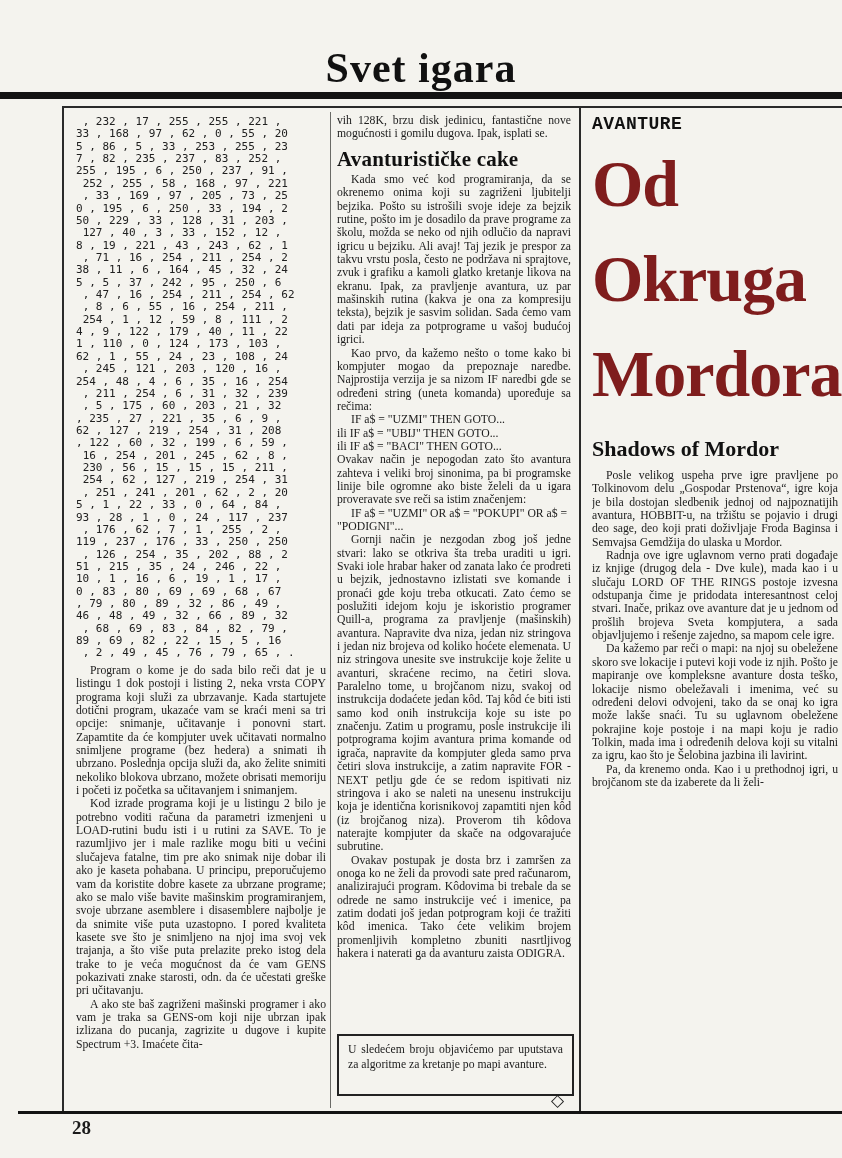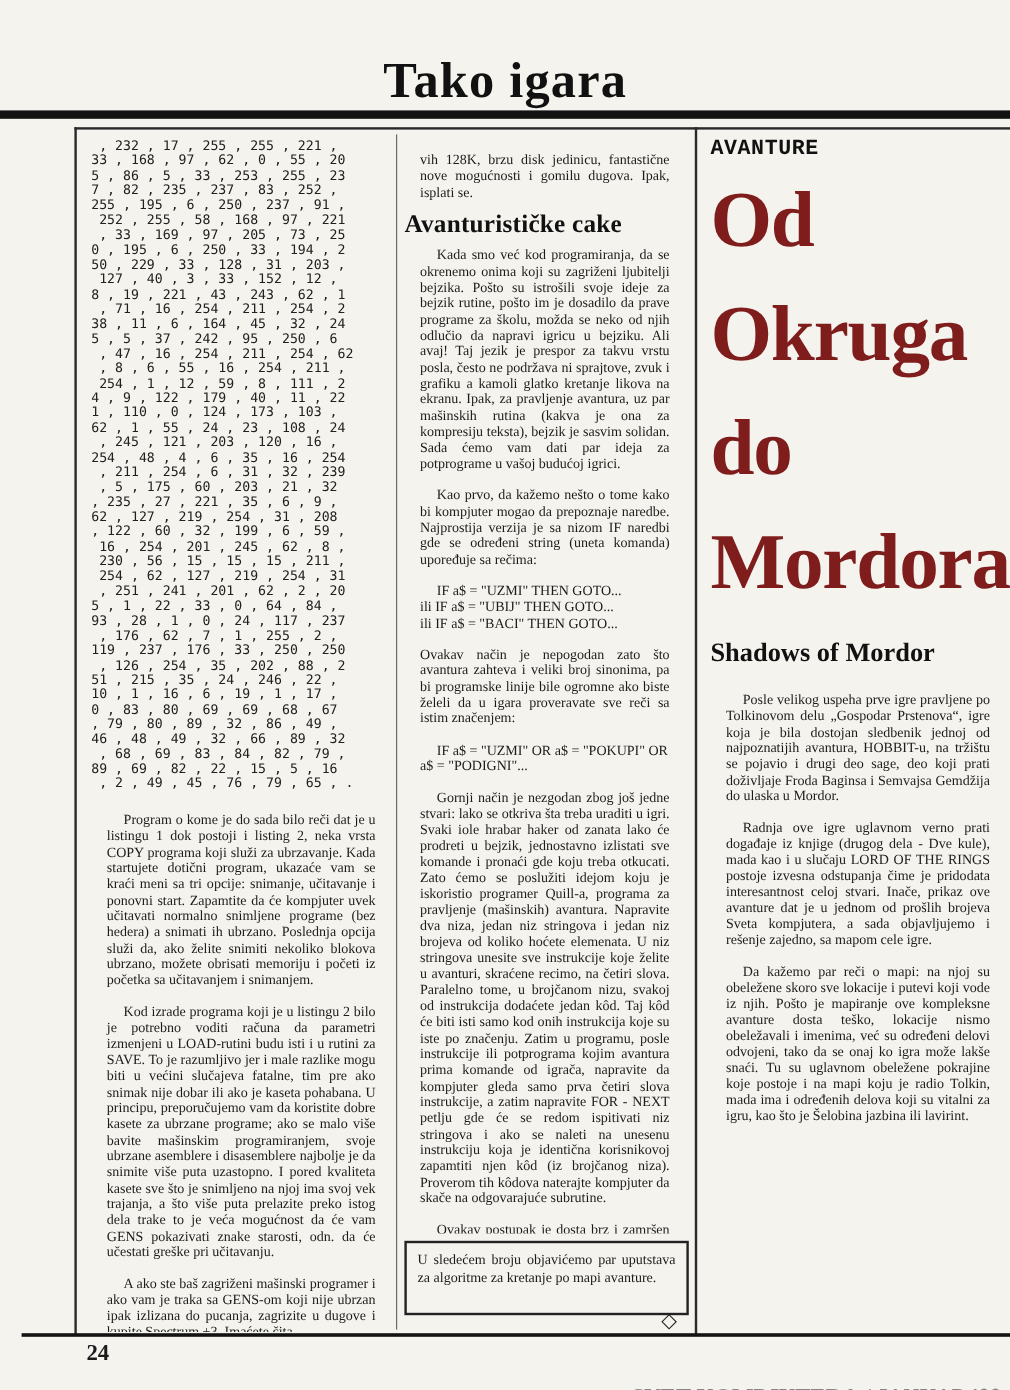--- a/index.html
+++ b/index.html
@@ -28,21 +28,21 @@
   .colrule-1{position:absolute;left:330px;top:112px;width:1px;height:996px;background:#6a6a66;}
   .colrule-2{position:absolute;left:579px;top:106px;width:2px;height:1006px;background:#2a2a2a;}
 
   .listing{
     position:absolute;left:76px;top:116px;width:252px;height:546px;
     font-family:"DejaVu Sans Mono", monospace;
     font-size:11px;line-height:12.36px;
     white-space:pre-wrap;color:#202020;overflow:hidden;
   }
   .body-text{font-size:11.7px;line-height:13.35px;text-align:justify;}
-  .body-text p{margin:13px;text-indent:14px;}
+  .body-text p{margin:0;text-indent:14px;}
   .body-text p.noindent{text-indent:0;}
   .left-text{position:absolute;left:76px;top:664px;width:250px;height:446px;overflow:hidden;}
   .mid-col{position:absolute;left:337px;top:114px;width:234px;height:914px;overflow:hidden;}
   .mid-heading{
     font-size:21px;font-weight:bold;margin:12px 0 7px 0;
     letter-spacing:0.2px;text-align:left;color:#111;
   }
   .codeblock{white-space:pre-line;text-align:left;text-indent:0;margin:0;}
   .note-box{
     position:absolute;left:337px;top:1034px;width:215px;height:44px;
@@ -70,21 +70,21 @@
   .right-body{margin-top:7px;height:380px;overflow:hidden;}
   .page-num{position:absolute;left:72px;top:1117px;font-size:19px;font-weight:bold;}
   .imprint{position:absolute;right:4px;top:1154px;font-size:19px;font-weight:bold;white-space:nowrap;}
   .imprint .issue{font-style:italic;}
 </style>
 </head>
 <body>
 
 <div class="noise"></div>
 
-<div class="masthead">Tako igara</div>
+<div class="masthead">Svet igara</div>
 <div class="rule-thick"></div>
 <div class="border-top"></div>
 <div class="border-left"></div>
 <div class="colrule-1"></div>
 <div class="colrule-2"></div>
 <div class="rule-bottom"></div>
 
 <div class="listing"> , 232 , 17 , 255 , 255 , 221 ,
 33 , 168 , 97 , 62 , 0 , 55 , 20
 5 , 86 , 5 , 33 , 253 , 255 , 23
@@ -153,28 +153,27 @@
 <div class="note-box">
   <span>U sledećem broju objavićemo par uputstava za algoritme za kretanje po mapi avanture.</span>
 </div>
 <div class="end-diamond">◇</div>
 
 <div class="right-col">
   <div class="kicker">AVANTURE</div>
   <div class="headline">
     <div>Od</div>
     <div>Okruga</div>
-    <div>do</div>
     <div>Mordora</div>
   </div>
   <div class="subhead">Shadows of Mordor</div>
   <div class="right-body body-text">
     <p>Posle velikog uspeha prve igre pravljene po Tolkinovom delu „Gospodar Prstenova“, igre koja je bila dostojan sledbenik jednoj od najpoznatijih avantura, HOBBIT-u, na tržištu se pojavio i drugi deo sage, deo koji prati doživljaje Froda Baginsa i Semvajsa Gemdžija do ulaska u Mordor.</p>
     <p>Radnja ove igre uglavnom verno prati događaje iz knjige (drugog dela - Dve kule), mada kao i u slučaju LORD OF THE RINGS postoje izvesna odstupanja čime je pridodata interesantnost celoj stvari. Inače, prikaz ove avanture dat je u jednom od prošlih brojeva Sveta kompjutera, a sada objavljujemo i rešenje zajedno, sa mapom cele igre.</p>
     <p>Da kažemo par reči o mapi: na njoj su obeležene skoro sve lokacije i putevi koji vode iz njih. Pošto je mapiranje ove kompleksne avanture dosta teško, lokacije nismo obeležavali i imenima, već su određeni delovi odvojeni, tako da se onaj ko igra može lakše snaći. Tu su uglavnom obeležene pokrajine koje postoje i na mapi koju je radio Tolkin, mada ima i određenih delova koji su vitalni za igru, kao što je Šelobina jazbina ili lavirint.</p>
     <p>Pa, da krenemo onda. Kao i u prethodnoj igri, u brojčanom ste da izaberete da li želi-</p>
   </div>
 </div>
 
-<div class="page-num">24</div>
+<div class="page-num">28</div>
 <div class="imprint">
   <span>SVET KOMPJUTERA </span><span class="issue">/ JANUAR '88.</span>
 </div>
 
 </body></html>

